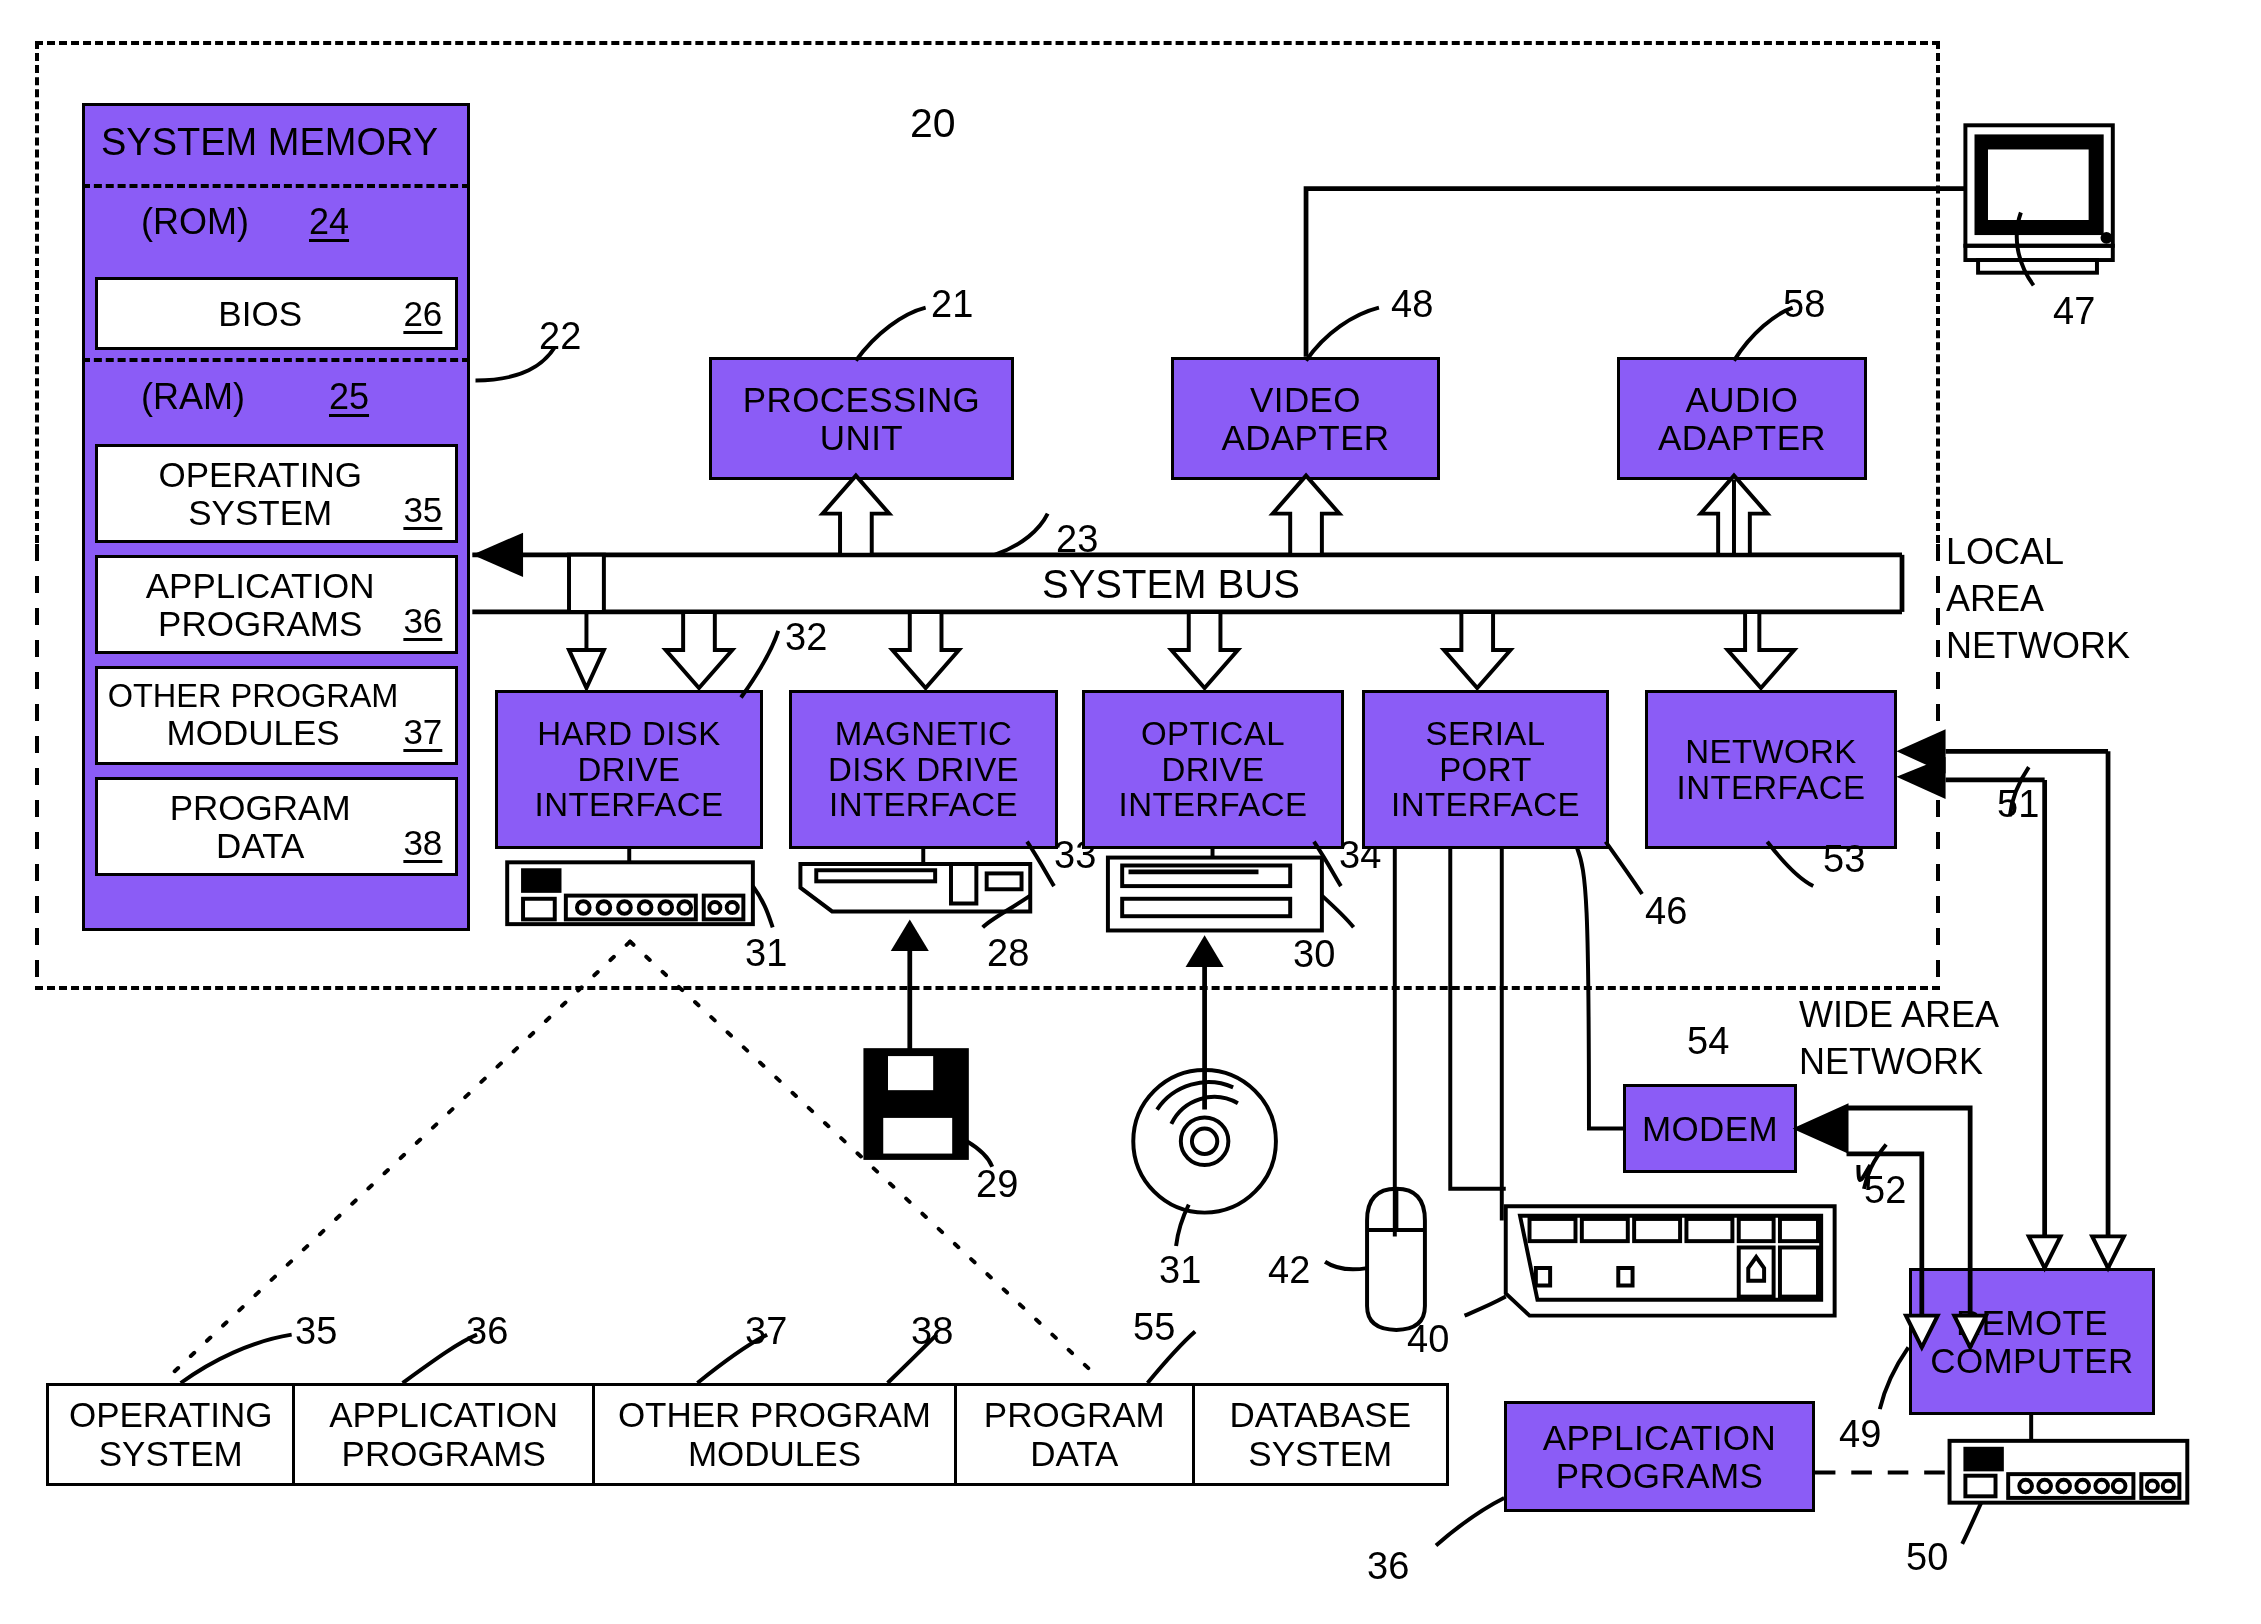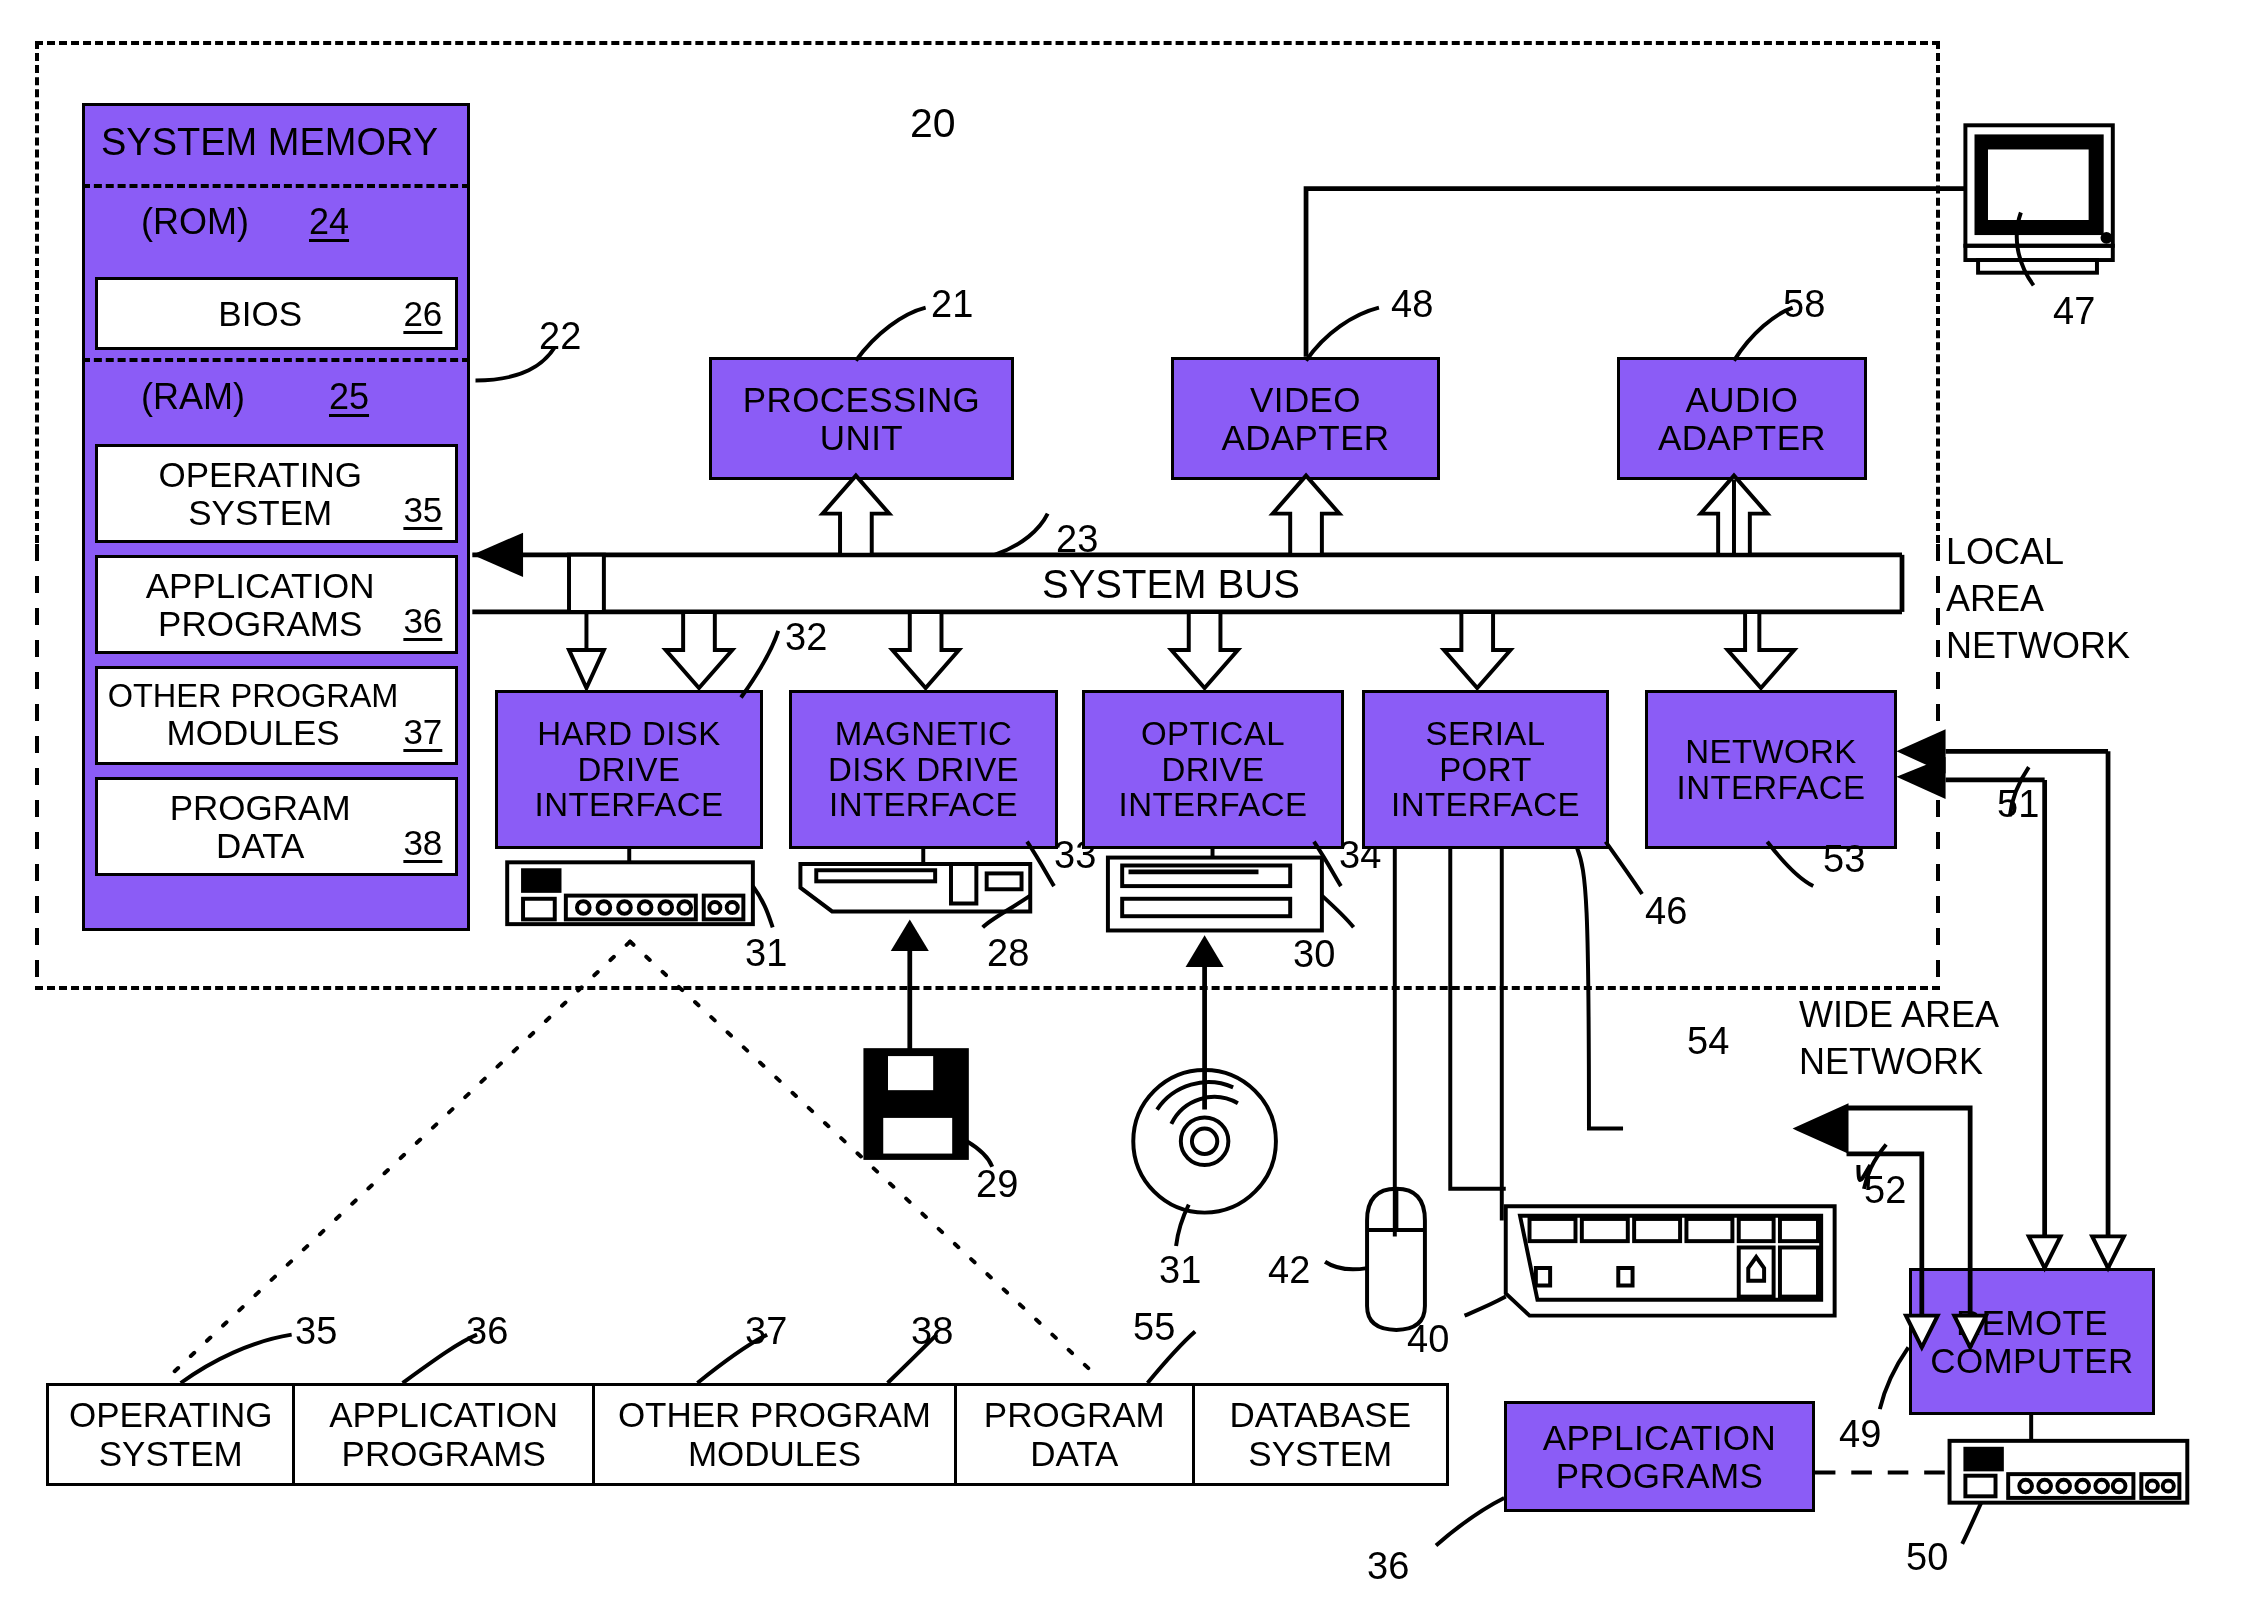--- a/index.html
+++ b/index.html
@@ -152,20 +152,23 @@
     <div>AREA</div>
     <div>NETWORK</div>
   </div>
   <div class="ref" style="left:1997px;top:785px;">51</div>
 
   <div style="position:absolute;left:1799px;top:992px;font-size:36px;line-height:1.3;">
     <div>WIDE AREA</div>
     <div>NETWORK</div>
   </div>
 
+  <div class="box" style="left:1623px;top:1084px;width:174px;height:89px;">
+    <span>MODEM</span>
+  </div>
   <div class="ref" style="left:1687px;top:1022px;">54</div>
   <div class="ref" style="left:1864px;top:1171px;">52</div>
 
   <div class="box" style="left:1909px;top:1268px;width:246px;height:147px;flex-direction:column;">
     <span>REMOTE</span>
     <span>COMPUTER</span>
   </div>
   <div class="ref" style="left:1839px;top:1415px;">49</div>
 
   <div class="box" style="left:1504px;top:1401px;width:311px;height:111px;flex-direction:column;">

